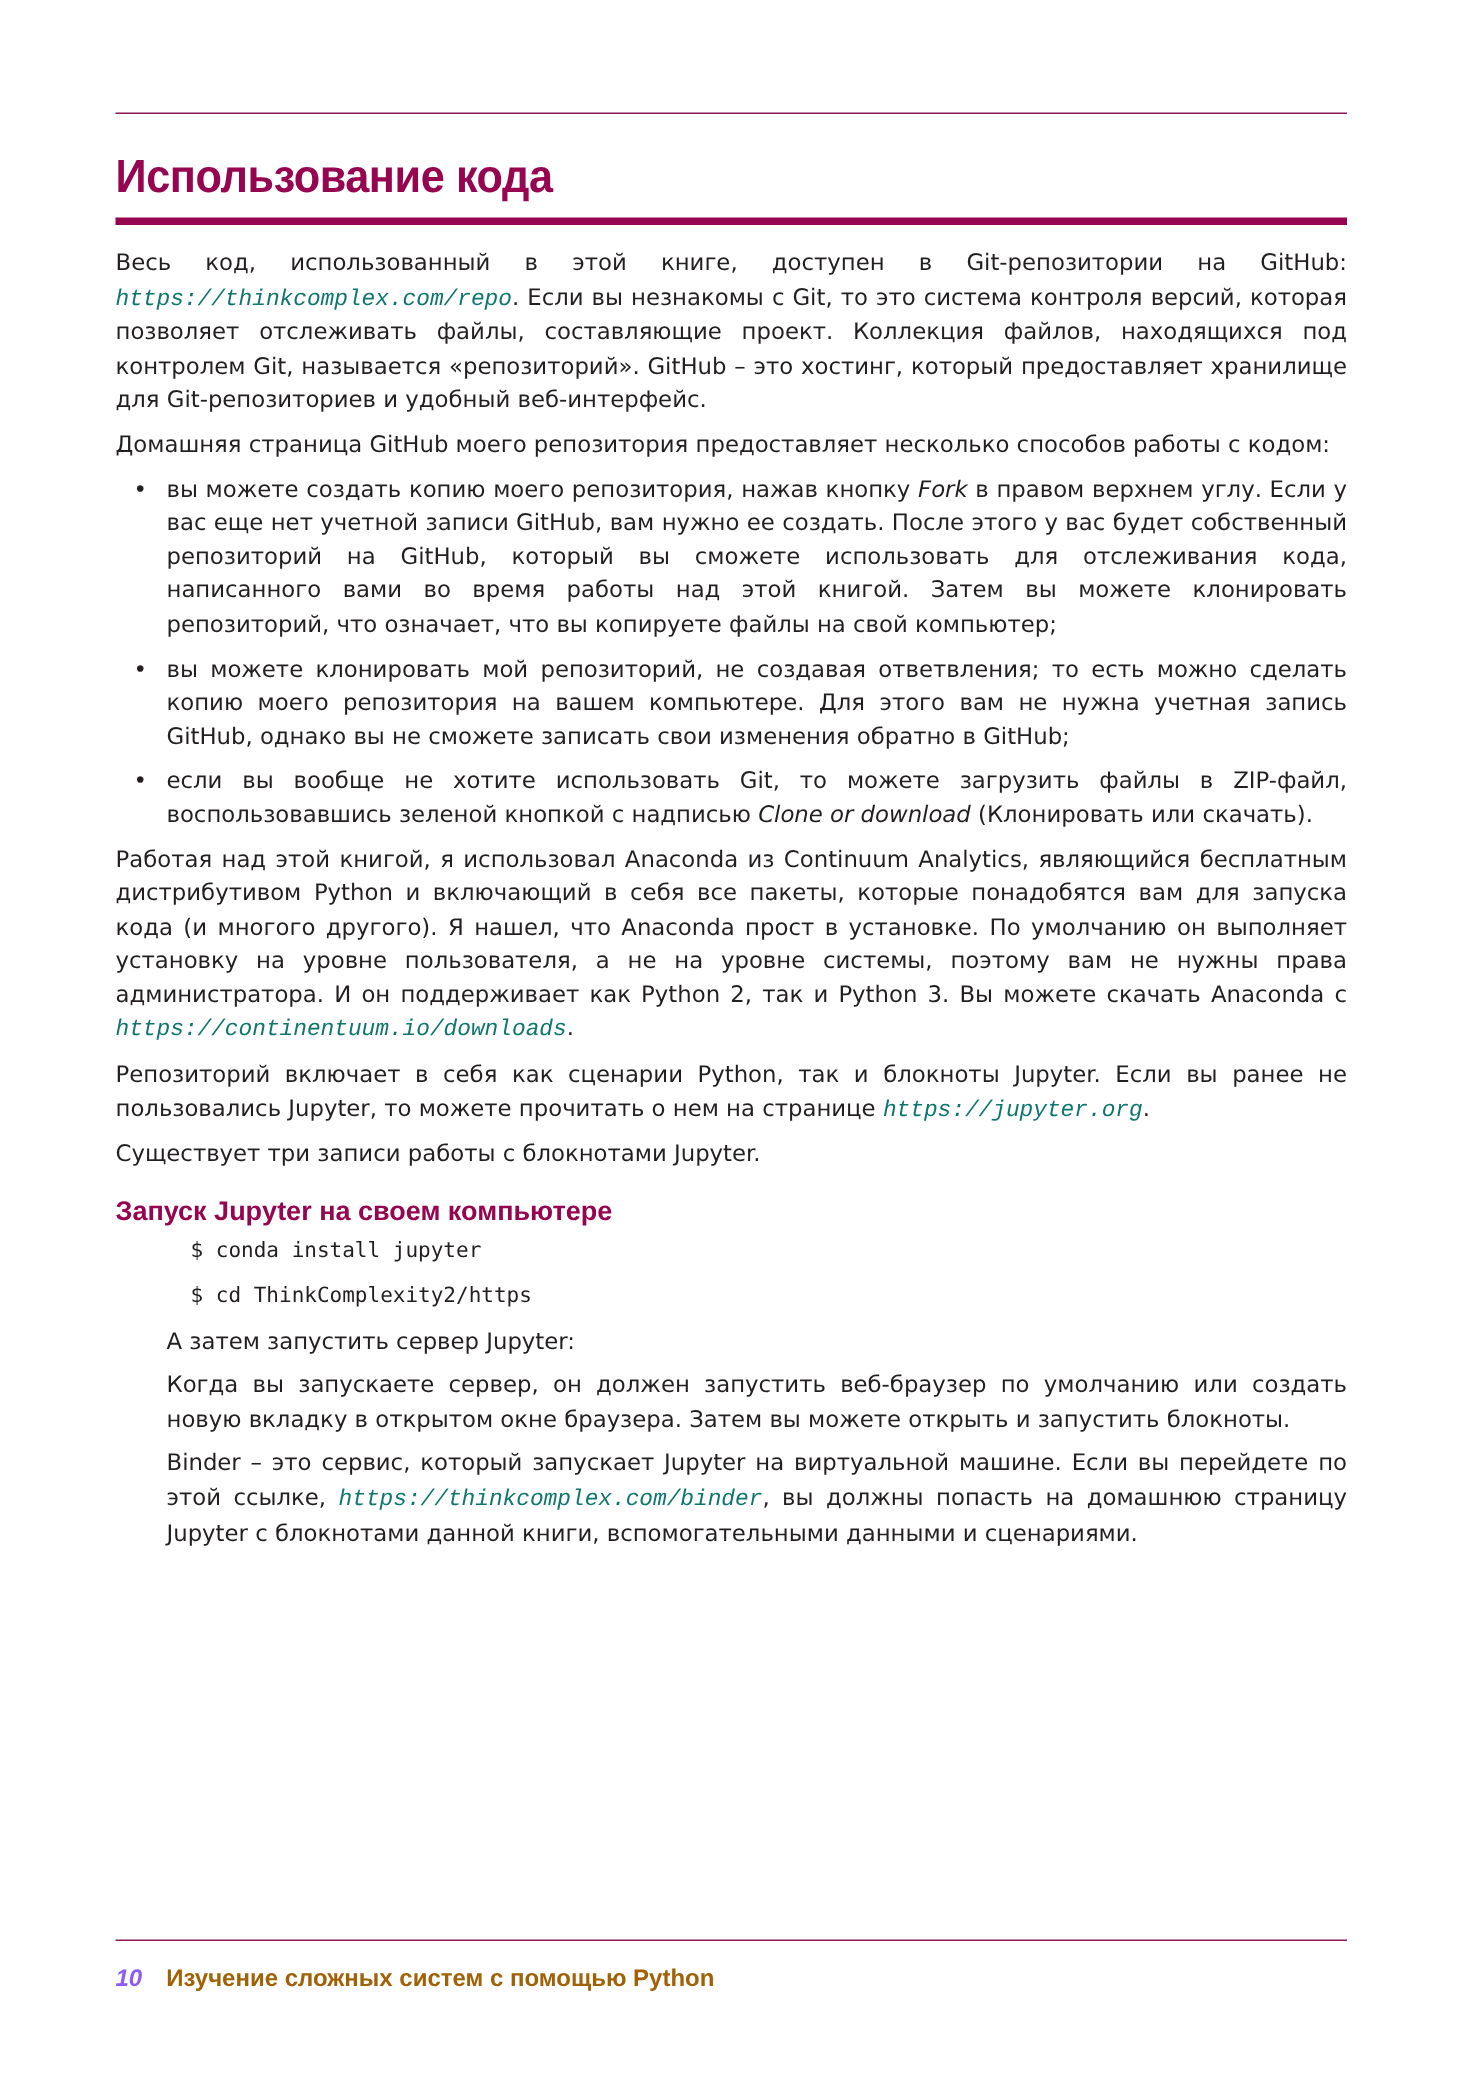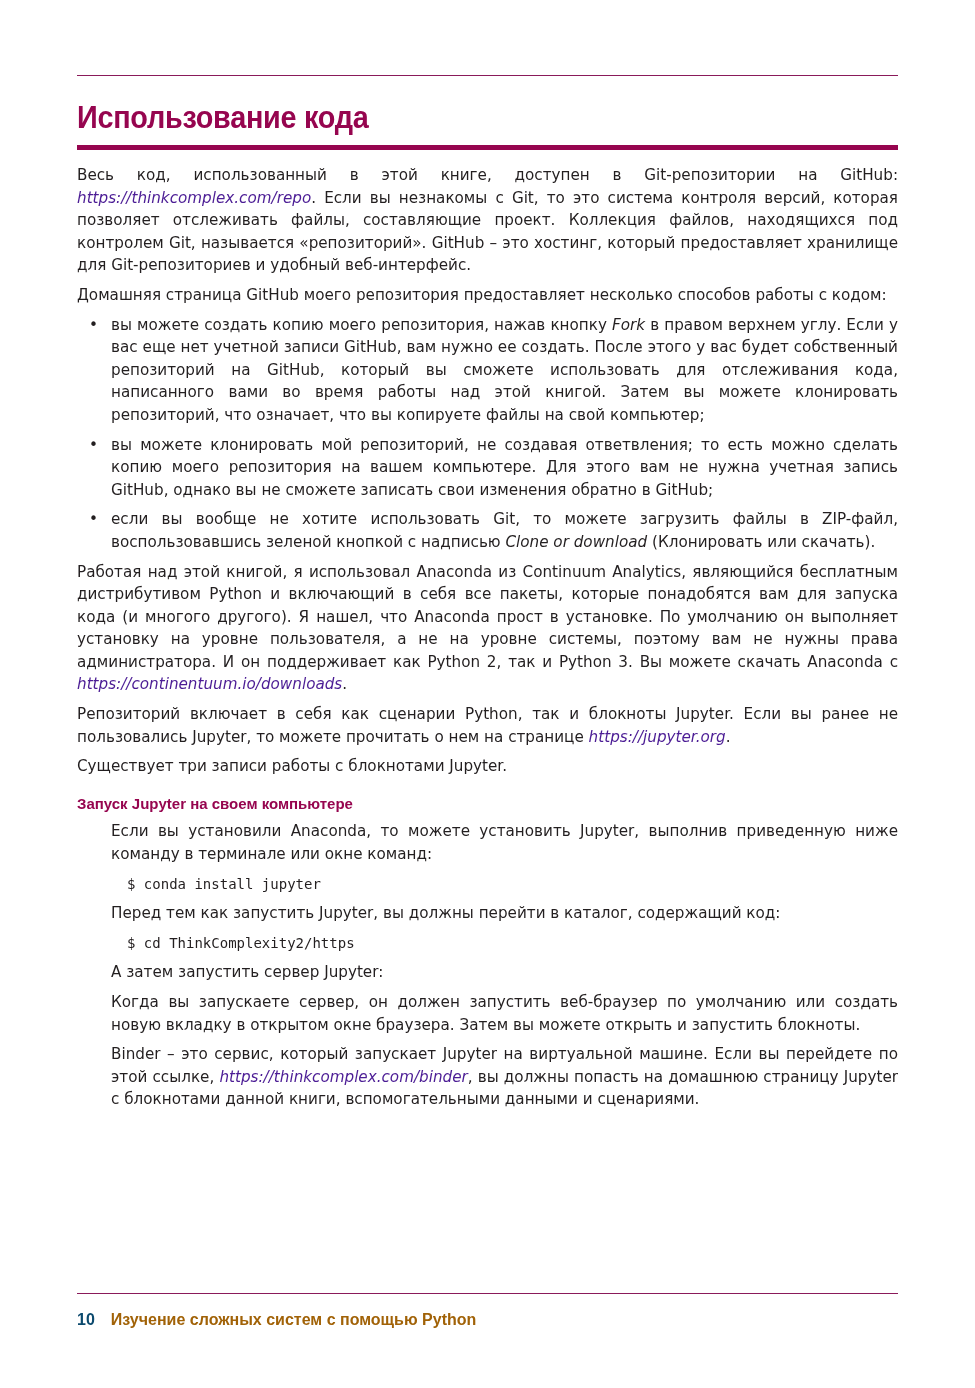--- a/index.html
+++ b/index.html
@@ -5,32 +5,32 @@
   html, body { margin: 0; padding: 0; background: #ffffff; }
   body { width: 975px; height: 1388px; position: relative; overflow: hidden;
          font-family: "DejaVu Sans", sans-serif; color: #231f20; }
   .page { position: absolute; left: 77px; top: 0; width: 821px; }
   .rule-top { position: absolute; left: 0; top: 75px; width: 821px; height: 1px; background: #8a1a5a; }
   h1 { position: absolute; left: 0; top: 100px; margin: 0; font-family: "Liberation Sans", sans-serif;
        font-weight: bold; font-size: 31px; color: #96054f; letter-spacing: -0.3px; transform: scaleX(0.93); transform-origin: left; }
   .rule-thick { position: absolute; left: 0; top: 145px; width: 821px; height: 5px; background: #96054f; }
   .body { position: absolute; left: 0; top: 164px; width: 821px; font-size: 15.2px; line-height: 22.6px; }
   p { margin: 0 0 7px 0; text-align: justify; }
-  a.link { color: #4c1d95; font-style: italic; text-decoration: none; }
+  a.link { color: #0f766e; font-style: italic; text-decoration: none; font-family: Liberation Mono, monospace; }
   em { font-style: italic; }
   ul { list-style: none; margin: 0 0 7px 0; padding: 0; }
   ul li { position: relative; padding-left: 34px; margin-bottom: 7px; text-align: justify; }
   ul li .bullet { position: absolute; left: 12px; top: 0; }
   h2 { margin: 15px 0 5px 0; font-family: "Liberation Sans", sans-serif; font-weight: bold;
-       font-size: 15px; color: #96054f; }
+       font-size: 18px; color: #96054f; }
   .indent { padding-left: 34px; }
   .code { font-family: "DejaVu Sans Mono", monospace; font-size: 14px; margin: 0 0 7px 16px; white-space: pre; }
   .rule-bottom { position: absolute; left: 0; top: 1293px; width: 821px; height: 1px; background: #8a1a5a; }
   .footer { position: absolute; left: 0; top: 1311px; font-family: "Liberation Sans", sans-serif; font-weight: bold; font-size: 16px; }
-  .footer .num { color: #0c4a6e; margin-right: 16px; }
+  .footer .num { color: #8b5cf6; margin-right: 16px; font-style: italic; }
   .footer .title { color: #a16207; }
 </style>
 </head>
 <body>
 
 <div class="page">
   <div class="rule-top"></div>
   <h1>Использование кода</h1>
   <div class="rule-thick"></div>
 
@@ -46,23 +46,21 @@
     </ul>
 
     <p><span>Работая над этой книгой, я использовал Anaconda из Continuum Analytics, являющийся бесплатным дистрибутивом Python и включающий в себя все пакеты, которые понадобятся вам для запуска кода (и многого другого). Я нашел, что Anaconda прост в установке. По умолчанию он выполняет установку на уровне пользователя, а не на уровне системы, поэтому вам не нужны права администратора. И он поддерживает как Python 2, так и Python 3. Вы можете скачать Anaconda с </span><a class="link">https://continentuum.io/downloads</a><span>.</span></p>
 
     <p><span>Репозиторий включает в себя как сценарии Python, так и блокноты Jupyter. Если вы ранее не пользовались Jupyter, то можете прочитать о нем на странице </span><a class="link">https://jupyter.org</a><span>.</span></p>
 
     <p>Существует три записи работы с блокнотами Jupyter.</p>
 
     <h2>Запуск Jupyter на своем компьютере</h2>
     <div class="indent">
-      <p>Если вы установили Anaconda, то можете установить Jupyter, выполнив приведенную ниже команду в терминале или окне команд:</p>
       <div class="code">$ conda install jupyter</div>
-      <p>Перед тем как запустить Jupyter, вы должны перейти в каталог, содержащий код:</p>
       <div class="code">$ cd ThinkComplexity2/https</div>
       <p>А затем запустить сервер Jupyter:</p>
       <p>Когда вы запускаете сервер, он должен запустить веб-браузер по умолчанию или создать новую вкладку в открытом окне браузера. Затем вы можете открыть и запустить блокноты.</p>
     </div>
 
     <div class="indent">
       <p><span>Binder – это сервис, который запускает Jupyter на виртуальной машине. Если вы перейдете по этой ссылке, </span><a class="link">https://thinkcomplex.com/binder</a><span>, вы должны попасть на домашнюю страницу Jupyter с блокнотами данной книги, вспомогательными данными и сценариями.</span></p>
     </div>
   </div>
 

